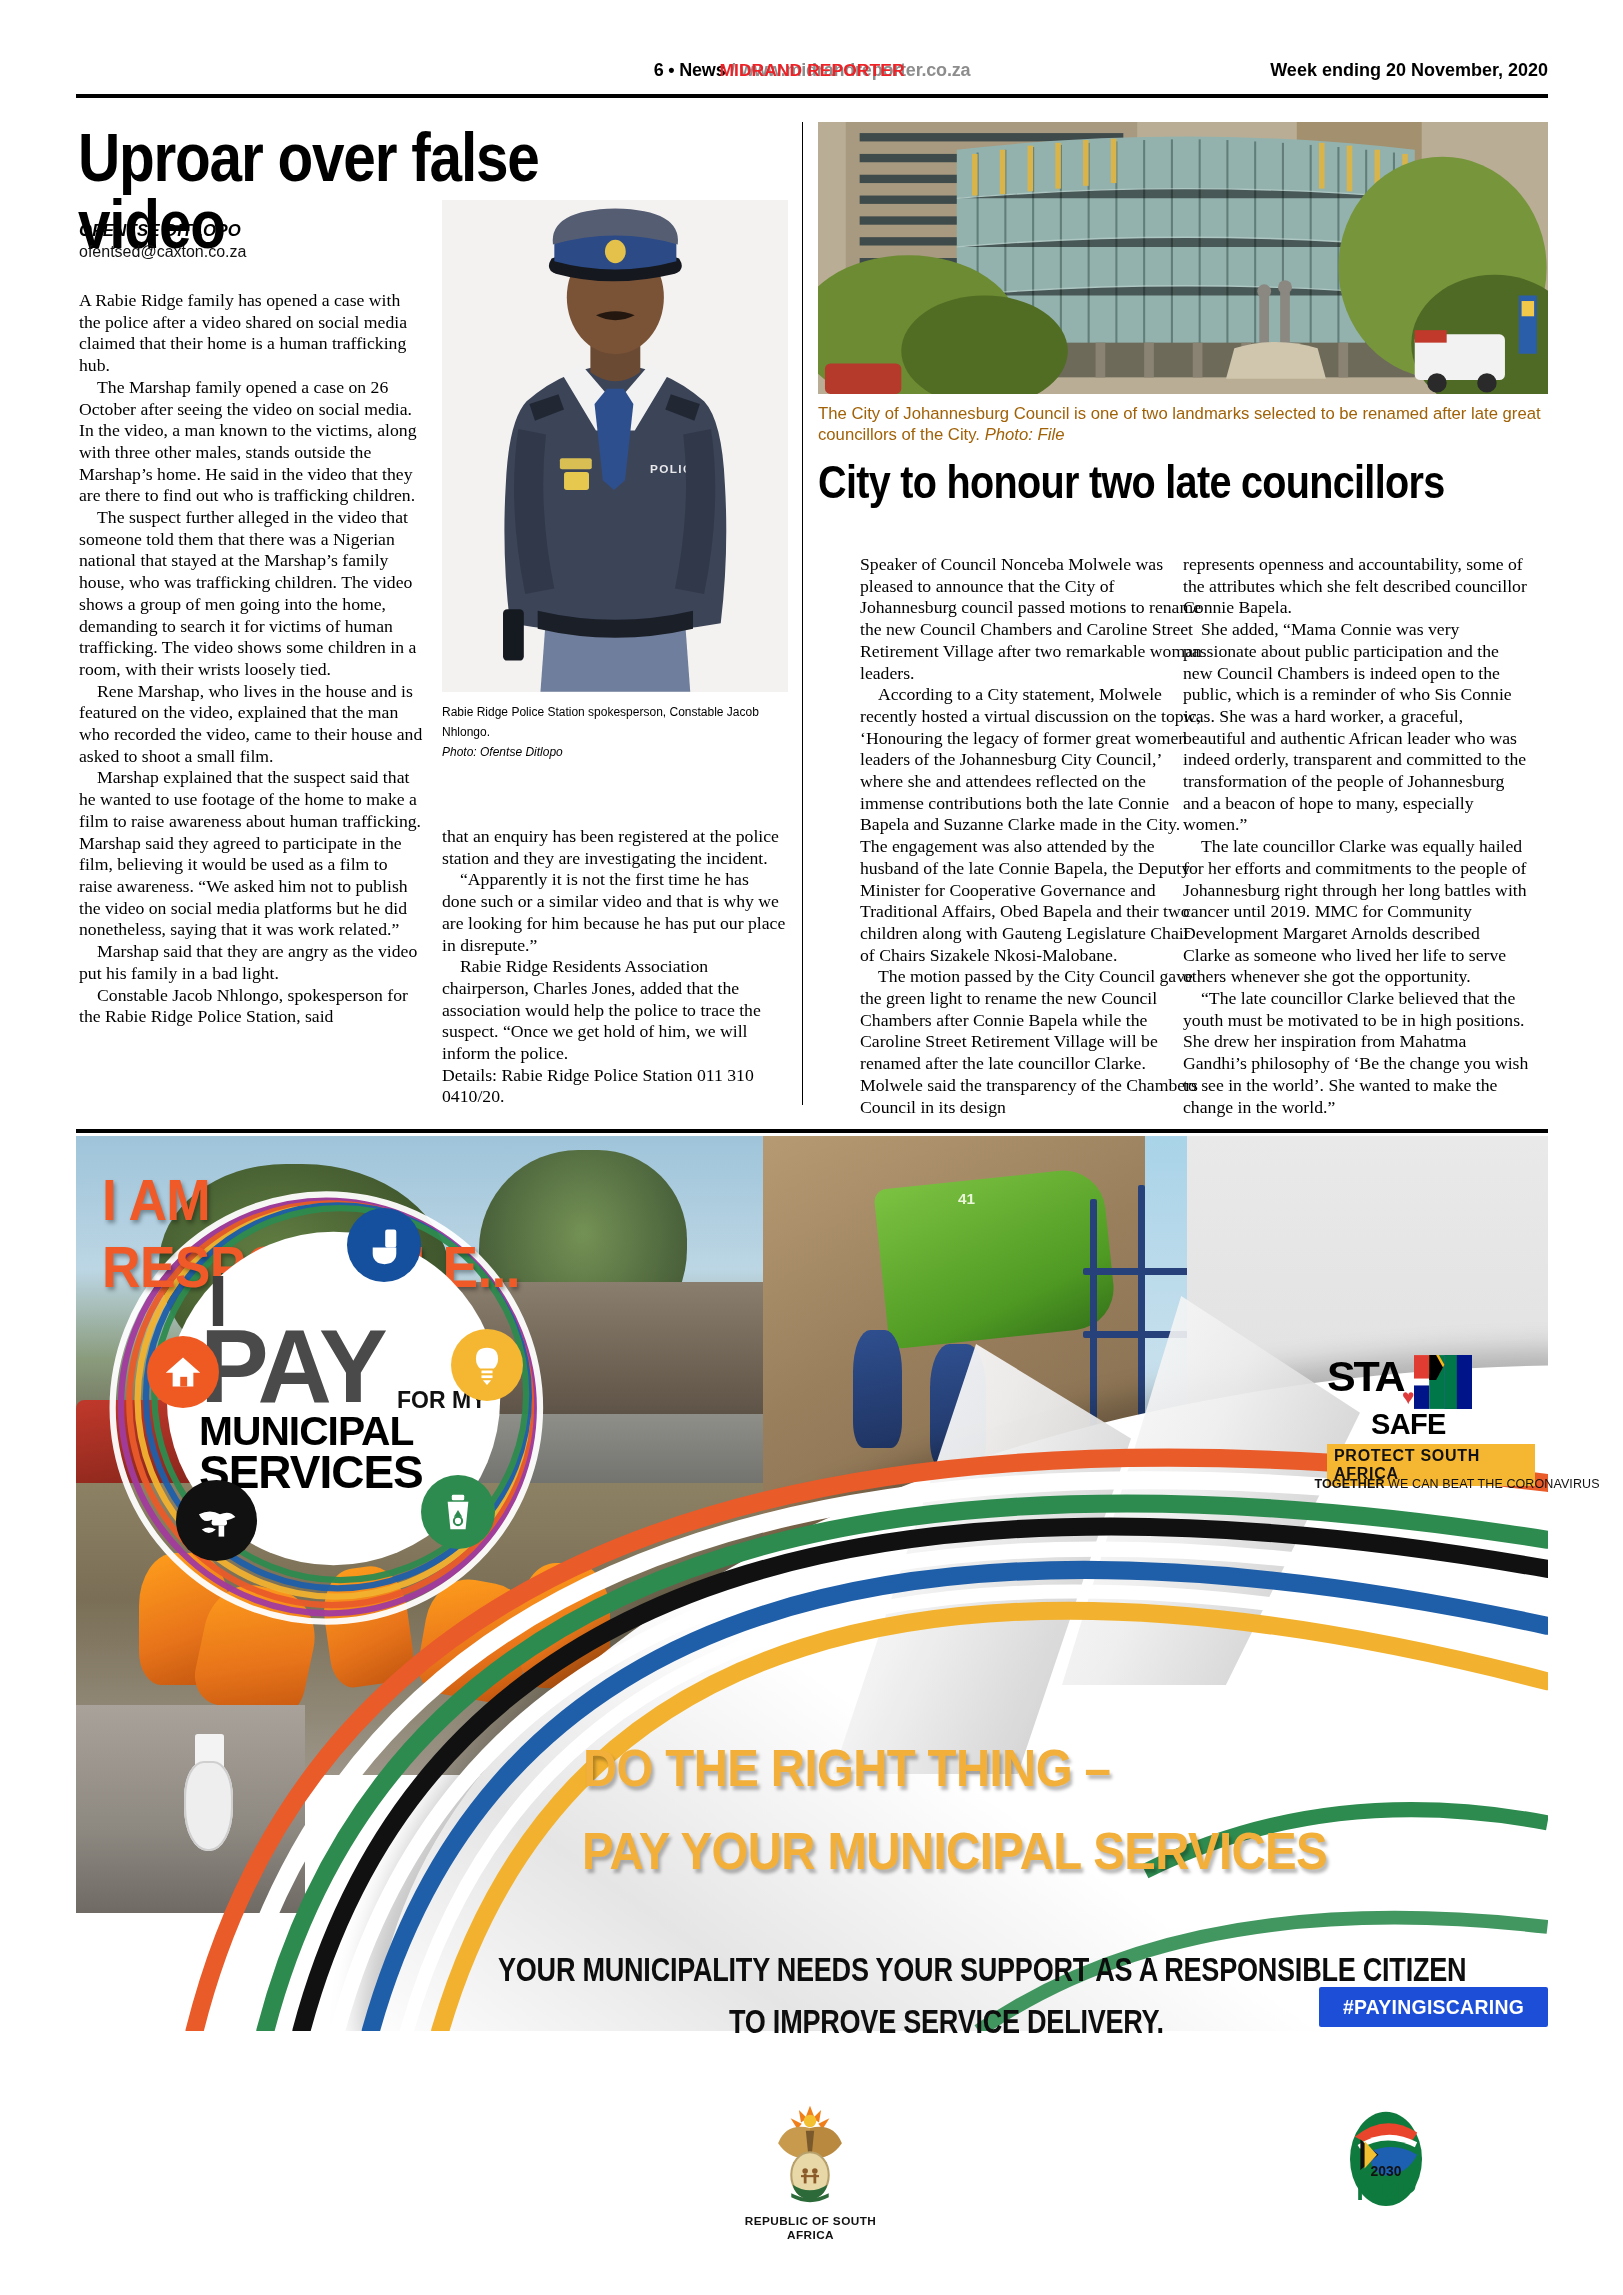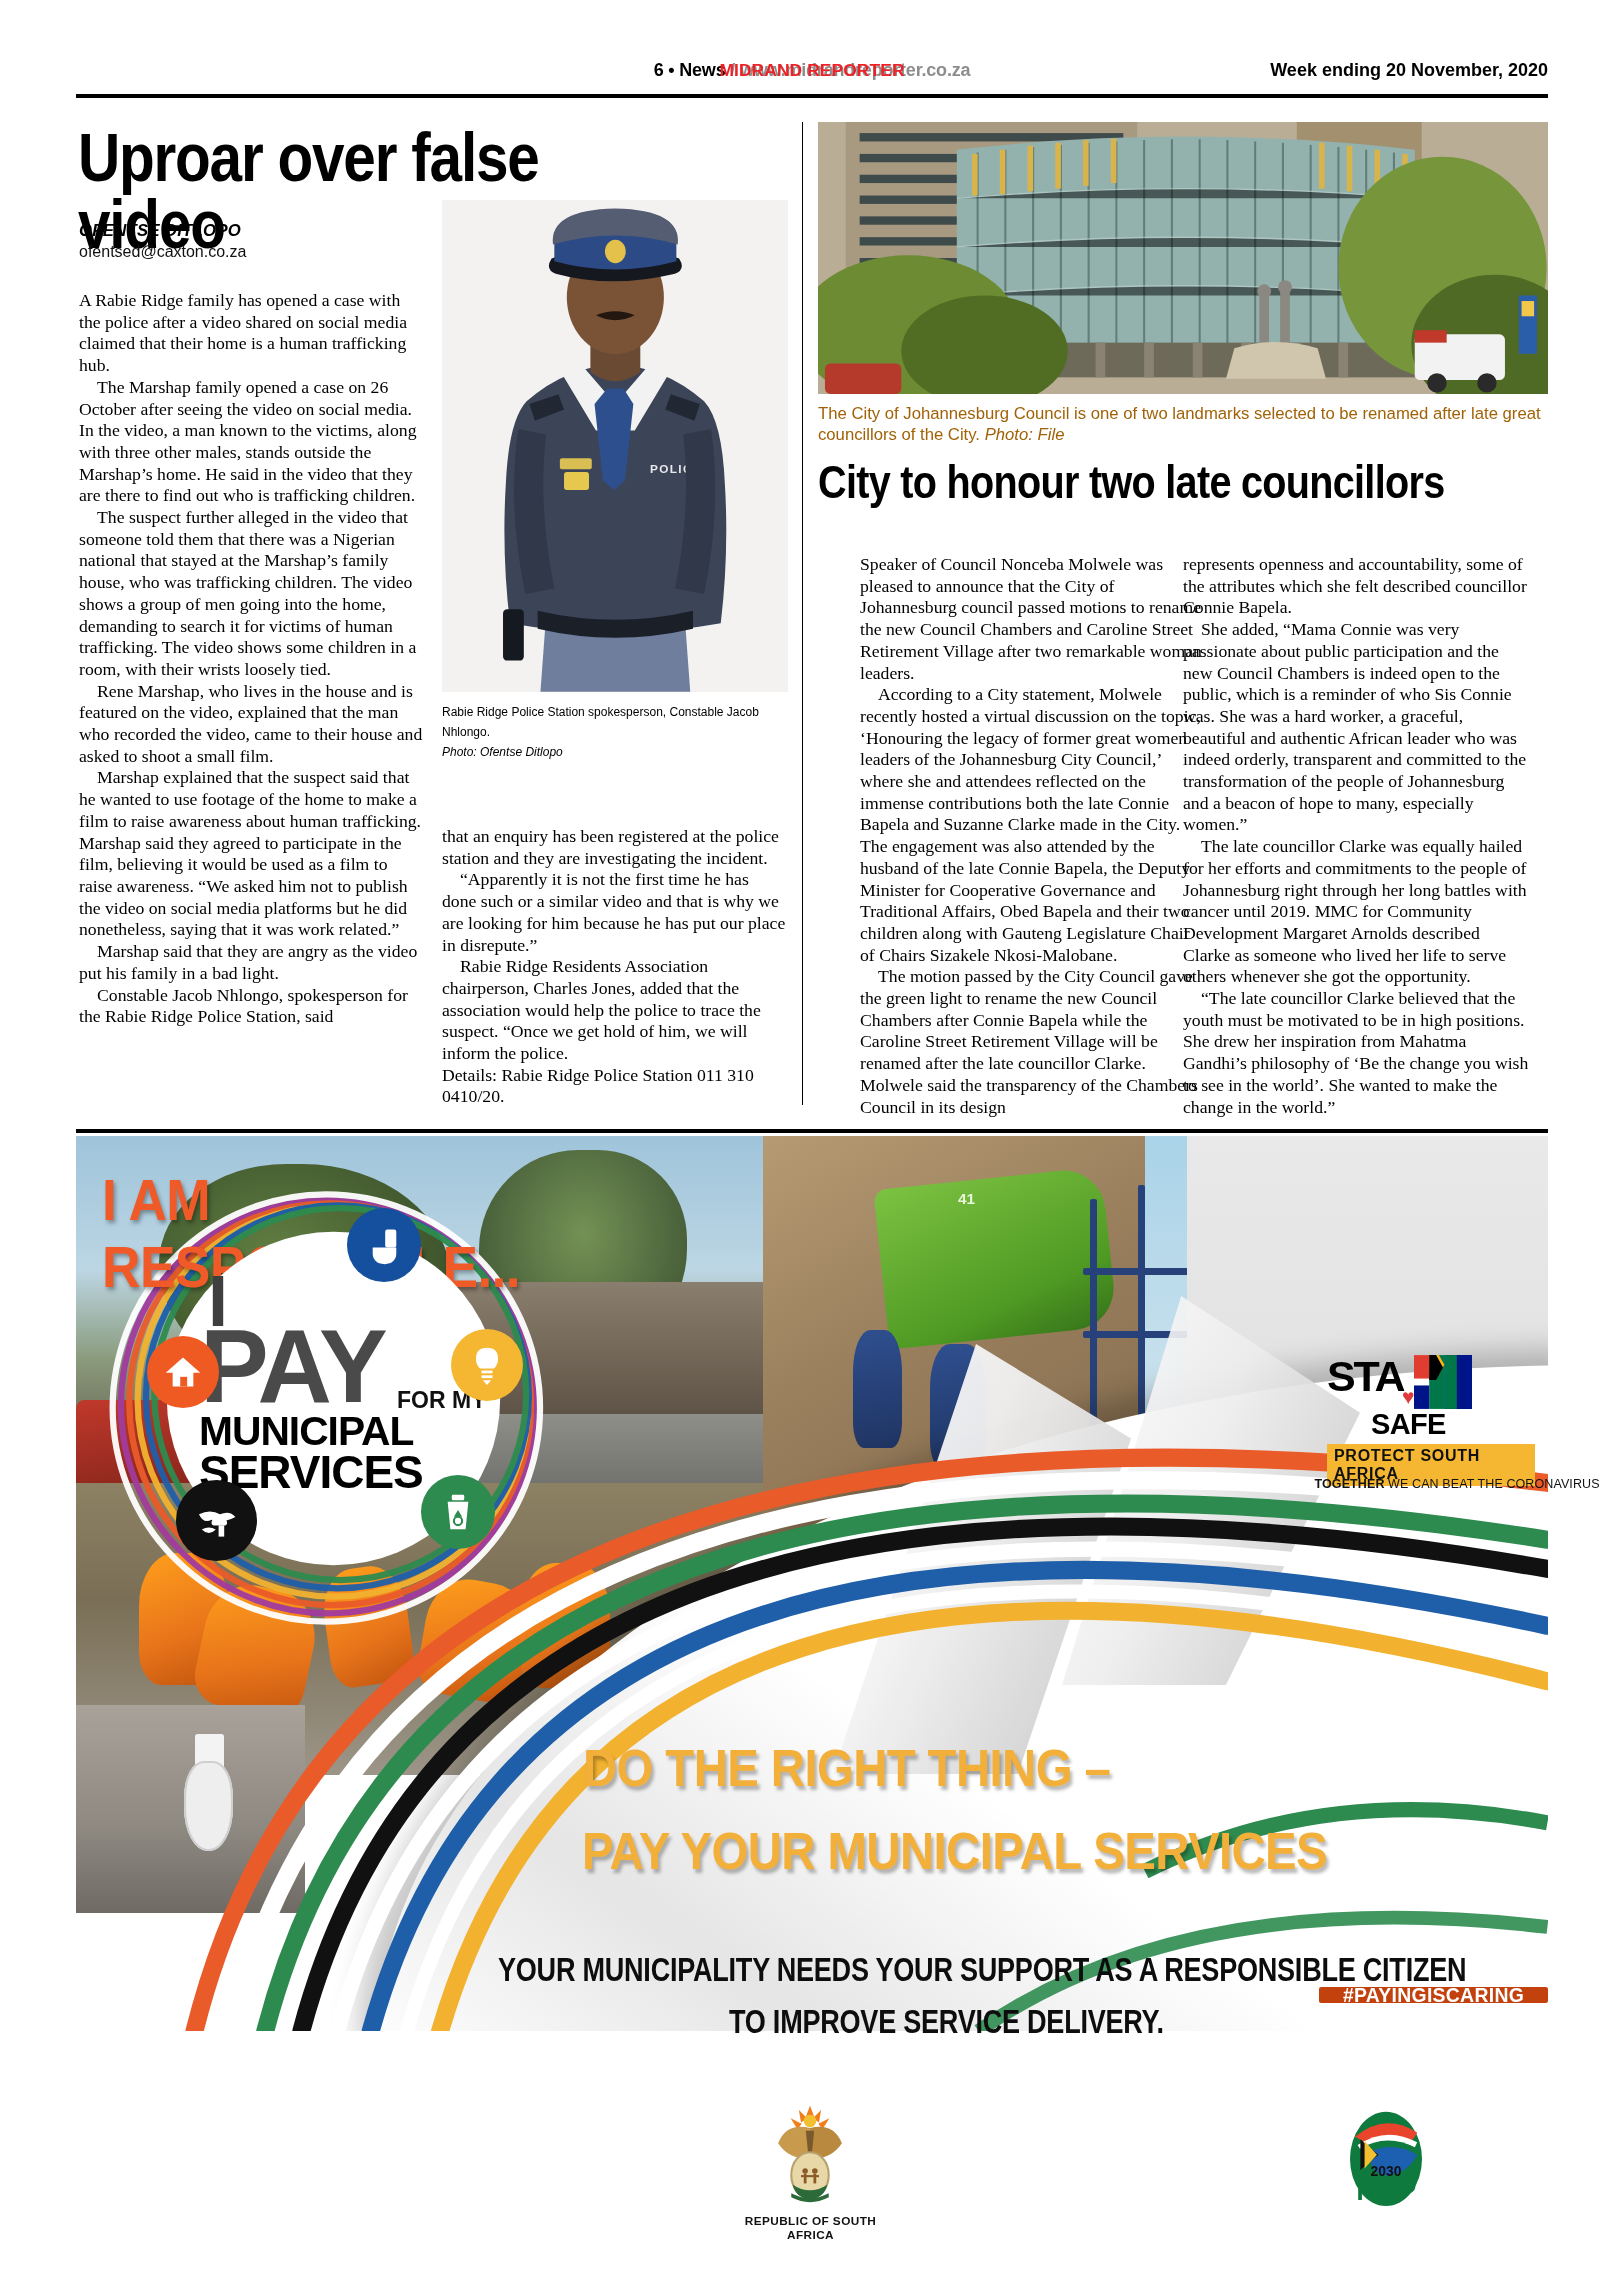--- a/index.html
+++ b/index.html
@@ -405,22 +405,22 @@
     transform-origin: left top;
     white-space: nowrap;
     font-size: 33px;
   }
   .ad-sub1 { left: 498px; top: 1951px; }
   .ad-sub2 { left: 729px; top: 2003px; }
 
   .hashtag {
     position: absolute;
     left: 1319px; top: 1987px;
-    width: 229px; height: 16px;
-    background: #c2410c;
+    width: 229px; height: 40px;
+    background: #1d4ed8;
     color: #ffffff;
     font-family:"Liberation Sans Narrow","Liberation Sans",sans-serif;
     font-weight: bold;
     font-size: 19.4px;
     letter-spacing: 0.3px;
     display:flex; align-items:center; justify-content:center;
     border-radius: 2.1px;
   }
 
   

